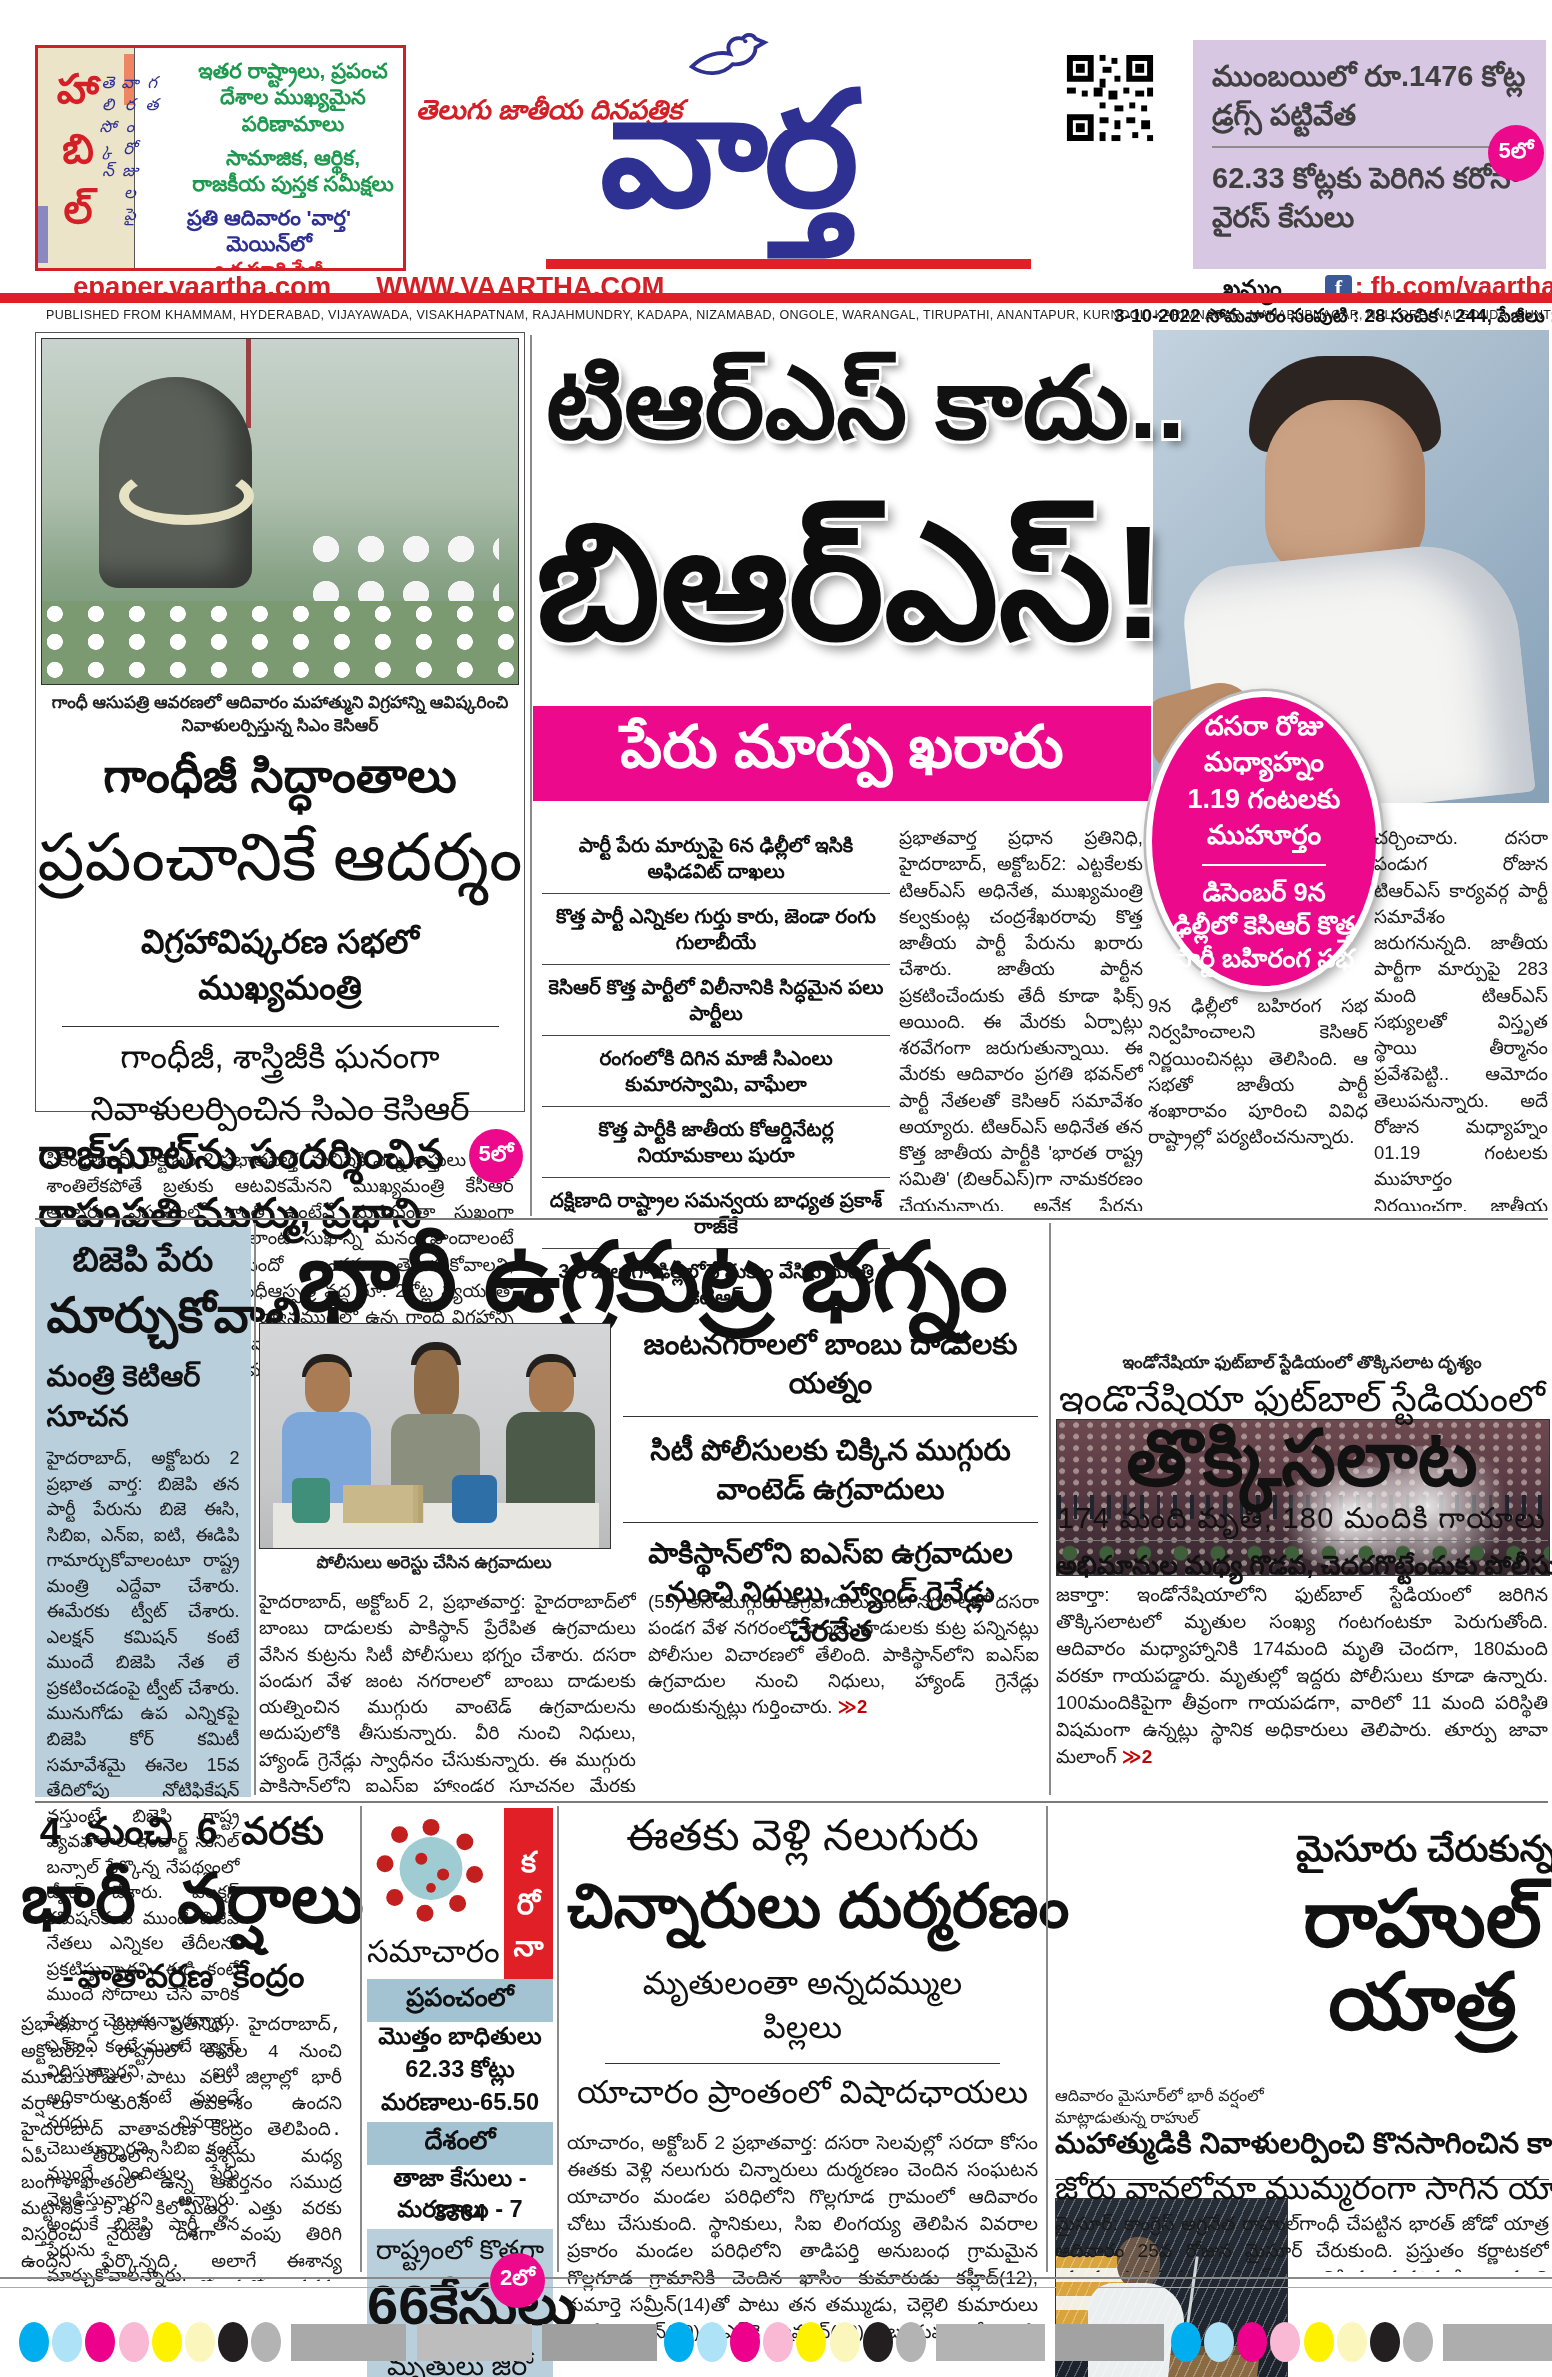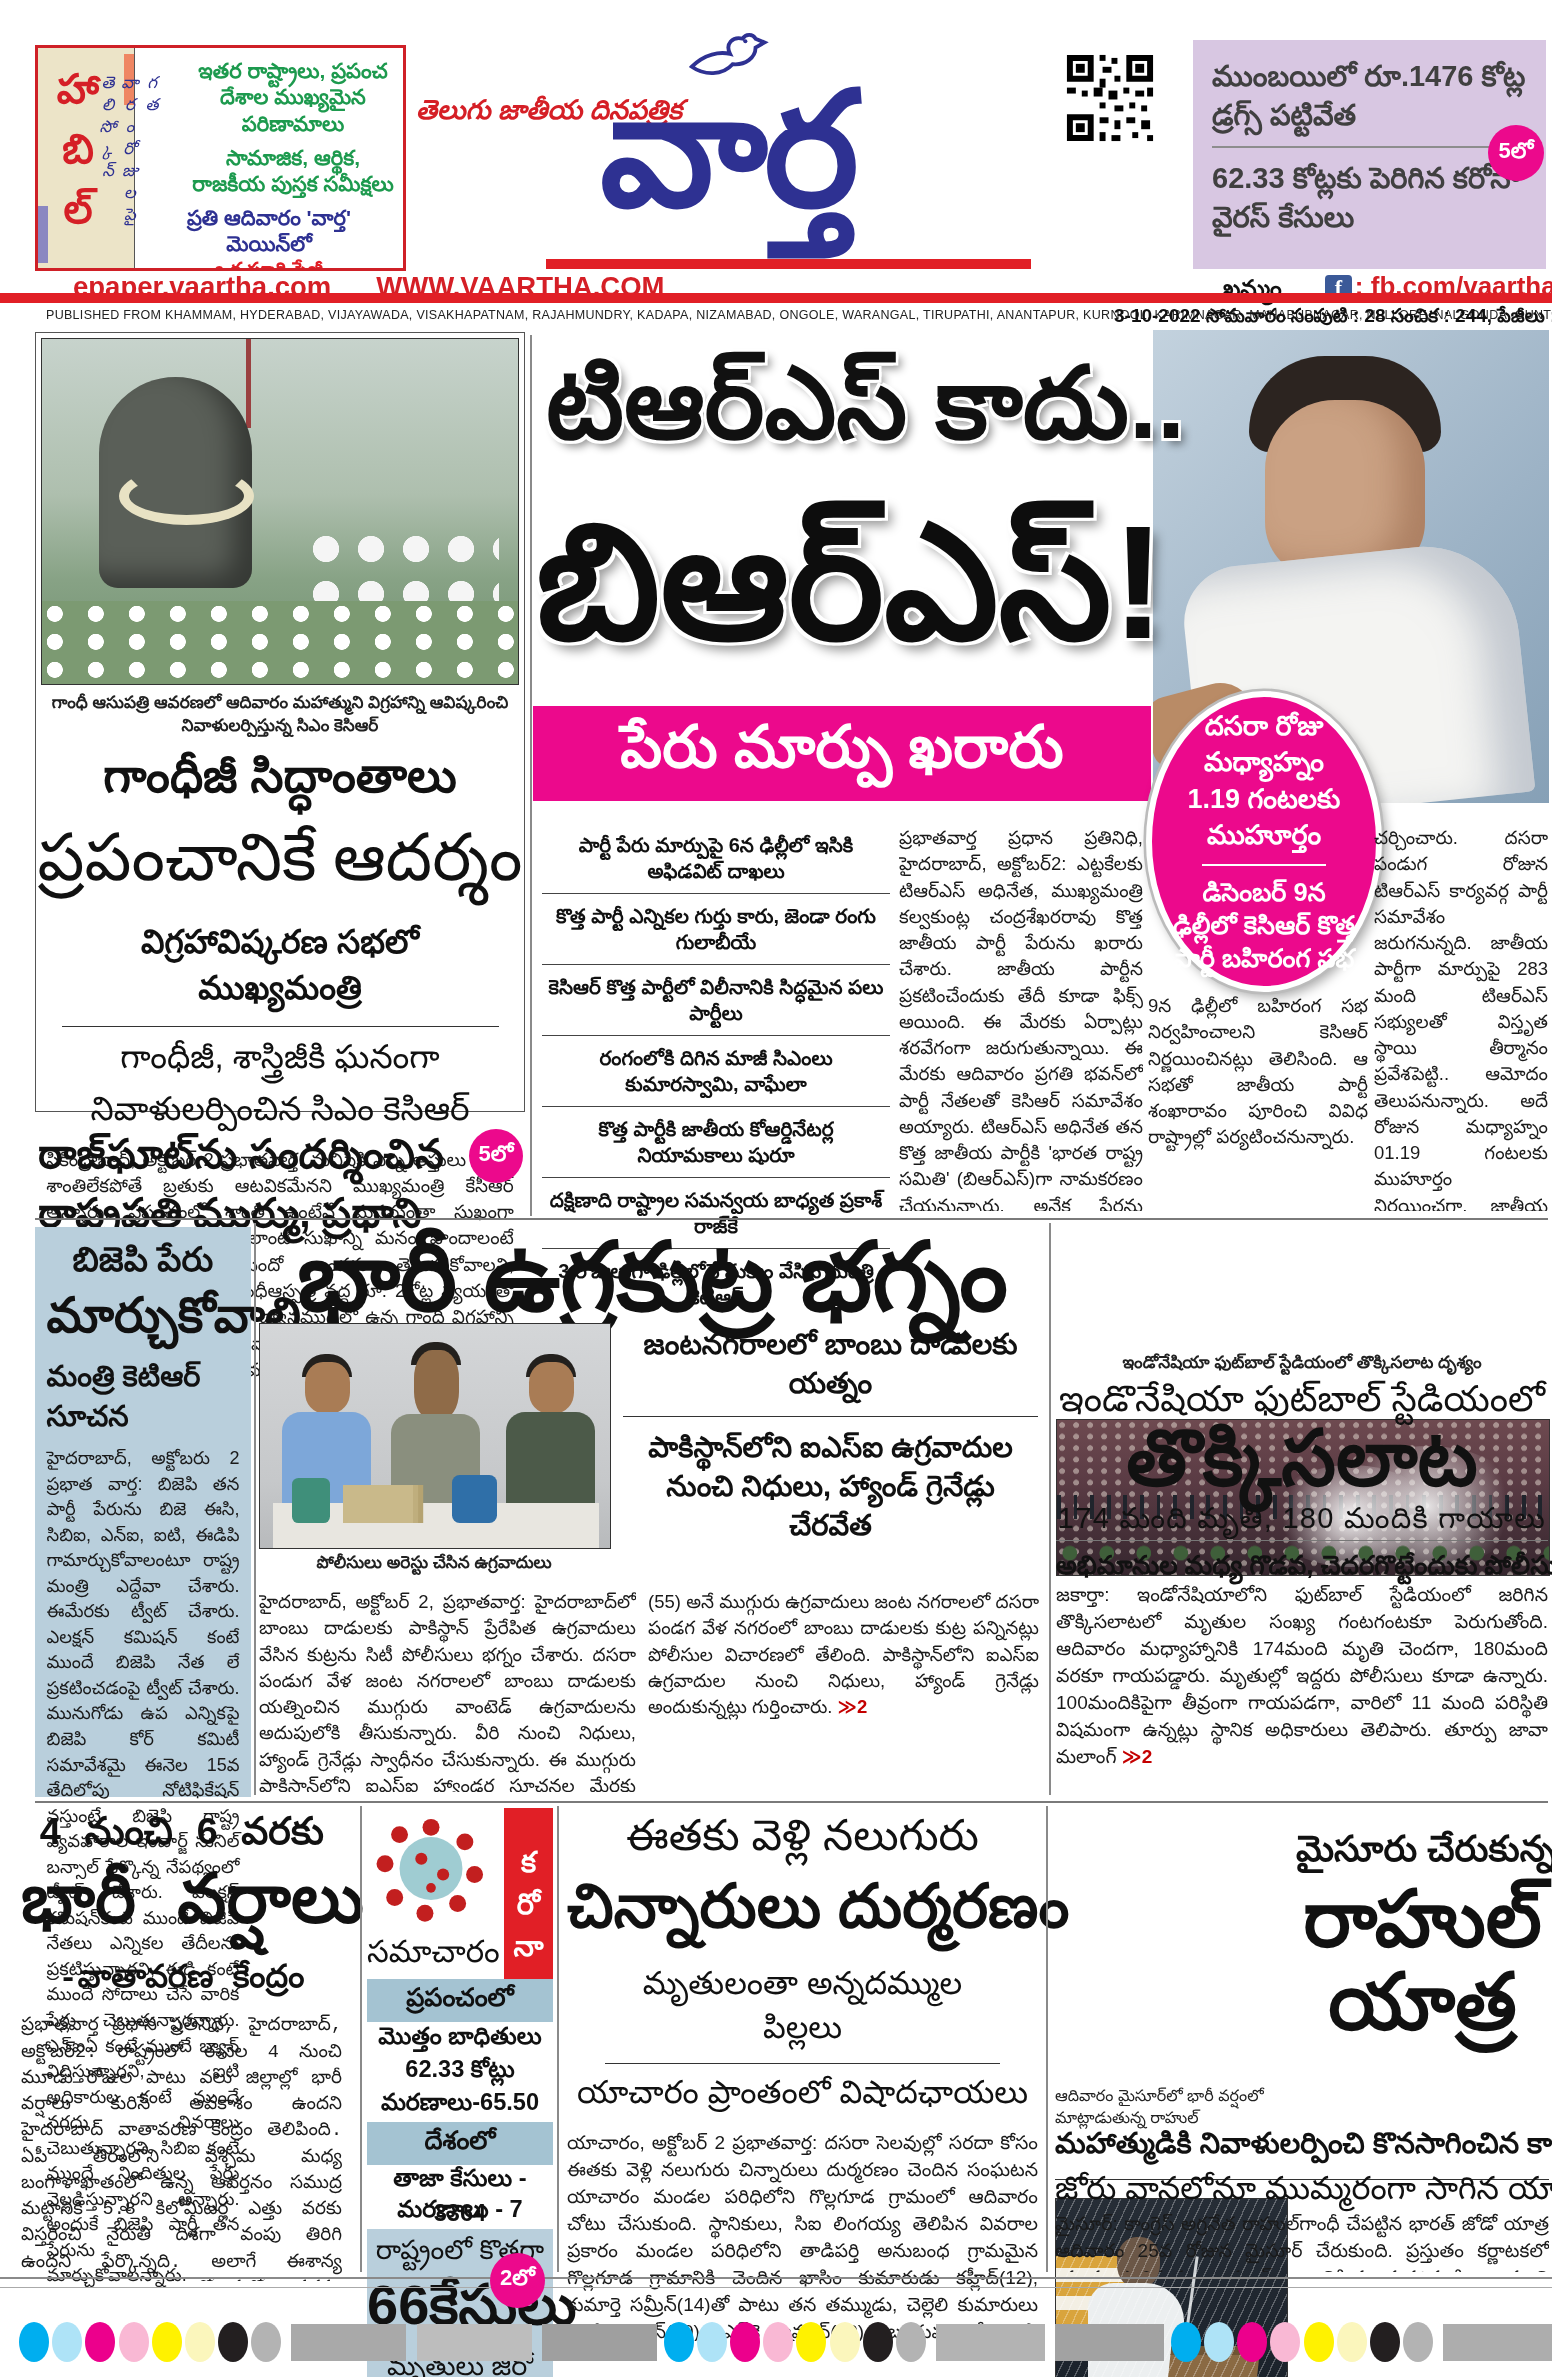--- a/index.html
+++ b/index.html
@@ -335,20 +335,21 @@
       </div>
     <div class="tbl"></div>
     <div class="it1"></div>
     <div class="it2"></div>
     <div class="it3"></div>
   </div>
   <div class="abs cap ctr" style="left:259px;top:1553px;width:350px;">పోలీసులు అరెస్టు చేసిన ఉగ్రవాదులు</div>
 
   <div class="abs" style="left:623px;top:1325px;width:415px;">
     <div class="t-sub ctr underline-b" style="padding-bottom:12.8px;">జంటనగరాలలో బాంబు దాడులకు యత్నం</div>
+    <div class="t-sub ctr underline-b" style="margin-top:14px;padding-bottom:12.8px;">సిటీ పోలీసులకు చిక్కిన ముగ్గురు వాంటెడ్ ఉగ్రవాదులు</div>
     <div class="t-sub ctr" style="margin-top:11px;">పాకిస్థాన్‌లోని ఐఎస్ఐ ఉగ్రవాదుల నుంచి నిధులు, హ్యాండ్ గ్రెనేడ్లు చేరవేత</div>
   </div>
 
   <div class="abs body-txt jst" style="left:259px;top:1589px;width:377px;height:203px;overflow:hidden;">హైదరాబాద్, అక్టోబర్ 2, ప్రభాతవార్త: హైదరాబాద్‌లో బాంబు దాడులకు పాకిస్థాన్ ప్రేరేపిత ఉగ్రవాదులు వేసిన కుట్రను సిటీ పోలీసులు భగ్నం చేశారు. దసరా పండుగ వేళ జంట నగరాలలో బాంబు దాడులకు యత్నించిన ముగ్గురు వాంటెడ్ ఉగ్రవాదులను అదుపులోకి తీసుకున్నారు. వీరి నుంచి నిధులు, హ్యాండ్ గ్రెనేడ్లు స్వాధీనం చేసుకున్నారు. ఈ ముగ్గురు పాకిస్థాన్‌లోని ఐఎస్ఐ హ్యాండ్లర్ల సూచనల మేరకు పనిచేస్తున్నట్లు విచారణలో వెల్లడైంది (39), మొహమ్మద్ సమీయుద్దీన్ అలియాస్ అలీ (40), అలీ</div>
   <div class="abs body-txt jst" style="left:648px;top:1589px;width:391px;height:203px;overflow:hidden;">
     <span>(55) అనే ముగ్గురు ఉగ్రవాదులు జంట నగరాలలో దసరా పండగ వేళ నగరంలో బాంబు దాడులకు కుట్ర పన్నినట్లు పోలీసుల విచారణలో తేలింది. పాకిస్థాన్‌లోని ఐఎస్ఐ ఉగ్రవాదుల నుంచి నిధులు, హ్యాండ్ గ్రెనేడ్లు అందుకున్నట్లు గుర్తించారు.</span>
     <span class="jump">≫2</span>
   </div>
 
   <div class="rule-v" style="left:1049px;top:1223px;height:572px;"></div>

